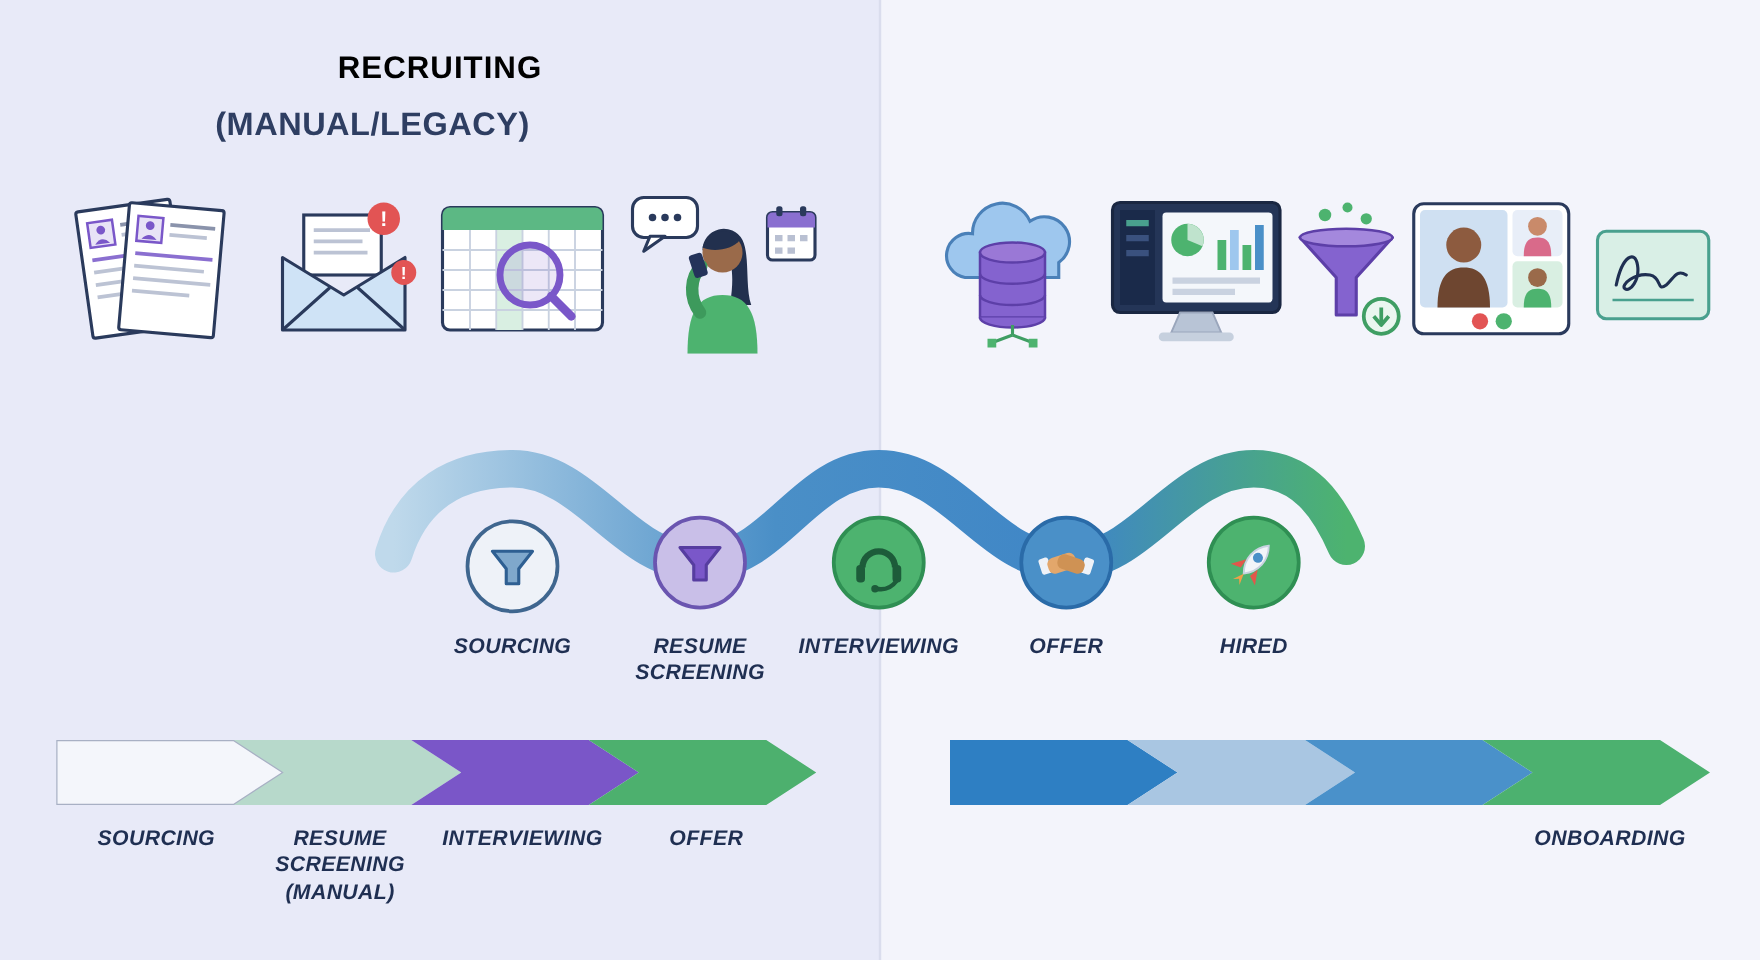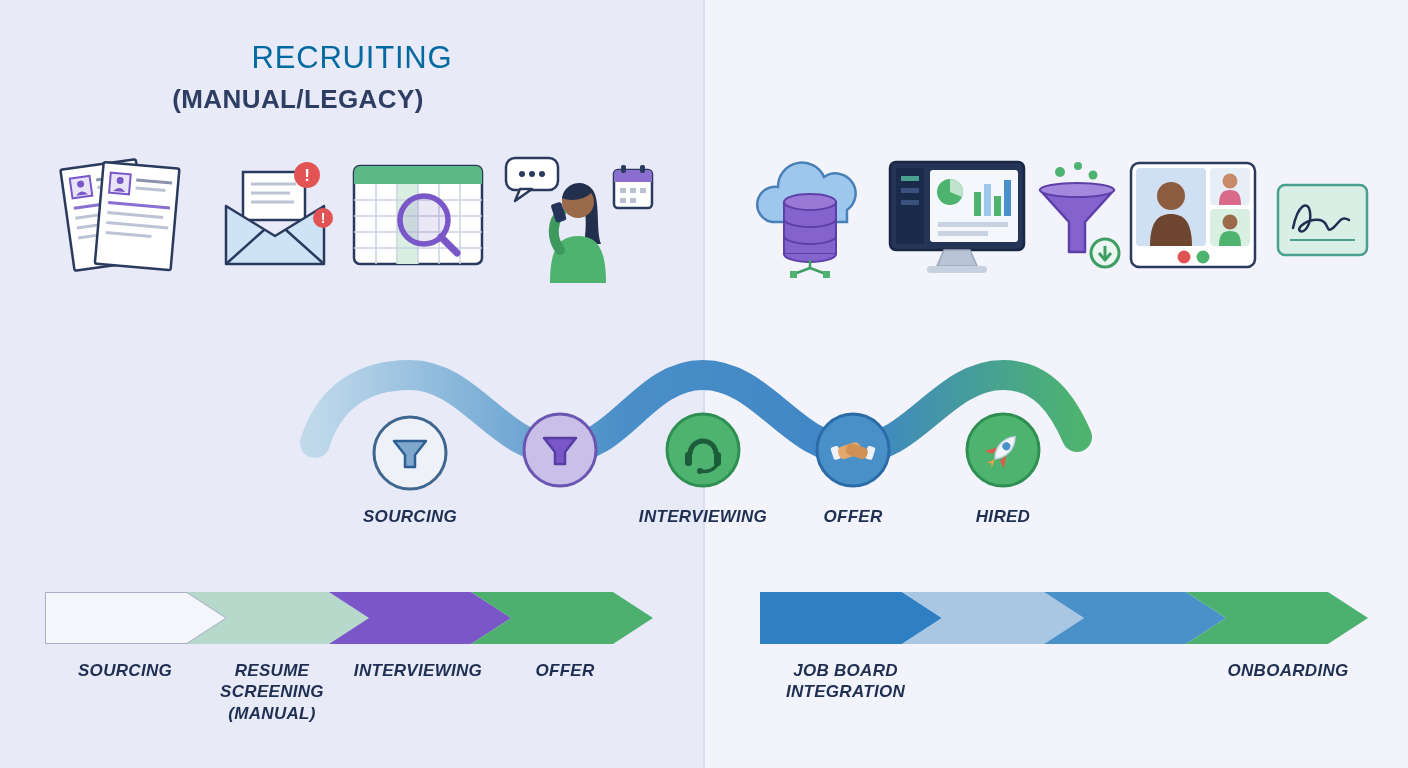--- a/index.html
+++ b/index.html
@@ -7,21 +7,21 @@
     position:relative;width:1408px;height:768px;overflow:hidden;
     font-family:"Liberation Sans","DejaVu Sans",sans-serif;
     background:#f3f4fb;
   }
   .half{position:absolute;top:0;height:768px;width:704px;}
   .half.left{left:0;background:#e8eaf8;}
   .half.right{left:704px;background:#f3f4fb;}
   .divider{position:absolute;left:703px;top:0;width:2px;height:768px;background:#dadded;}
   .title{
     position:absolute;width:704px;text-align:center;
-    font-size:31px;font-weight:400;letter-spacing:.8px;color:#0369a1;
+    font-size:25px;font-weight:700;letter-spacing:.8px;color:#000000;
   }
   .subtitle{
     position:absolute;width:596px;text-align:center;
     font-size:26px;font-weight:600;letter-spacing:.4px;color:#2e3e62;
   }
   .icon{position:absolute;}
   .icon svg{display:block;}
   .step-label{
     position:absolute;text-align:center;
     font-size:17px;font-weight:700;color:#1f2f52;line-height:1.25;letter-spacing:.3px;font-style:italic;
@@ -281,20 +281,21 @@
         <path d="M-6 2 L-13 13 L-5 10 Z" fill="#e2574b"></path>
         <path d="M6 2 L13 13 L5 10 Z" fill="#e2574b"></path>
         <path d="M0 -18 C 8 -9 8 3 0 12 C -8 3 -8 -9 0 -18 Z" fill="#f2f5f9" stroke="#c8d2e0" stroke-width="1.5"></path>
         <circle cx="0" cy="-5" r="4" fill="#4a90c8"></circle>
         <path d="M0 12 L3.5 21 L0 17.5 L-3.5 21 Z" fill="#f0a04a"></path>
       </g>
     </g>
   </svg>
 
   <div class="step-label" style="left:345px;top:506px;width:130px">SOURCING</div>
+  <div class="step-label" style="left:504px;top:506px;width:112px">RESUME SCREENING</div>
   <div class="step-label" style="left:633px;top:506px;width:140px">INTERVIEWING</div>
   <div class="step-label" style="left:803px;top:506px;width:100px">OFFER</div>
   <div class="step-label" style="left:953px;top:506px;width:100px">HIRED</div>
 
   <svg class="flow-svg" style="left:45px;top:592px" width="608" height="52" viewBox="0 0 608 52">
     <polygon points="0,0 142,0 182,26 142,52 0,52" stroke="#a8b0c4" stroke-width="2" fill="#f4f6fb"></polygon>
     <polygon points="142,0 284,0 324,26 284,52 142,52 182,26" fill="#b7d9cb"></polygon>
     <polygon points="284,0 426,0 466,26 426,52 284,52 324,26" fill="#7a56c8"></polygon>
     <polygon points="426,0 568,0 608,26 568,52 426,52 466,26" fill="#4db06e"></polygon>
   </svg>
@@ -302,16 +303,15 @@
   <div class="step-label" style="left:216px;top:660px;width:112px">RESUME SCREENING (MANUAL)</div>
   <div class="step-label" style="left:338px;top:660px;width:160px">INTERVIEWING</div>
   <div class="step-label" style="left:515px;top:660px;width:100px">OFFER</div>
 
   <svg class="flow-svg" style="left:760px;top:592px" width="608" height="52" viewBox="0 0 608 52">
     <polygon points="0,0 142,0 182,26 142,52 0,52" fill="#2e7fc3"></polygon>
     <polygon points="142,0 284,0 324,26 284,52 142,52 182,26" fill="#a9c6e2"></polygon>
     <polygon points="284,0 426,0 466,26 426,52 284,52 324,26" fill="#4a91ca"></polygon>
     <polygon points="426,0 568,0 608,26 568,52 426,52 466,26" fill="#4cb16f"></polygon>
   </svg>
-  <div class="step-label" style="left:768px;top:660px;width:155px">JOB BOARD INTEGRATION</div>
   <div class="step-label" style="left:1208px;top:660px;width:160px">ONBOARDING</div>
 
 </div>
 
 </body></html>

